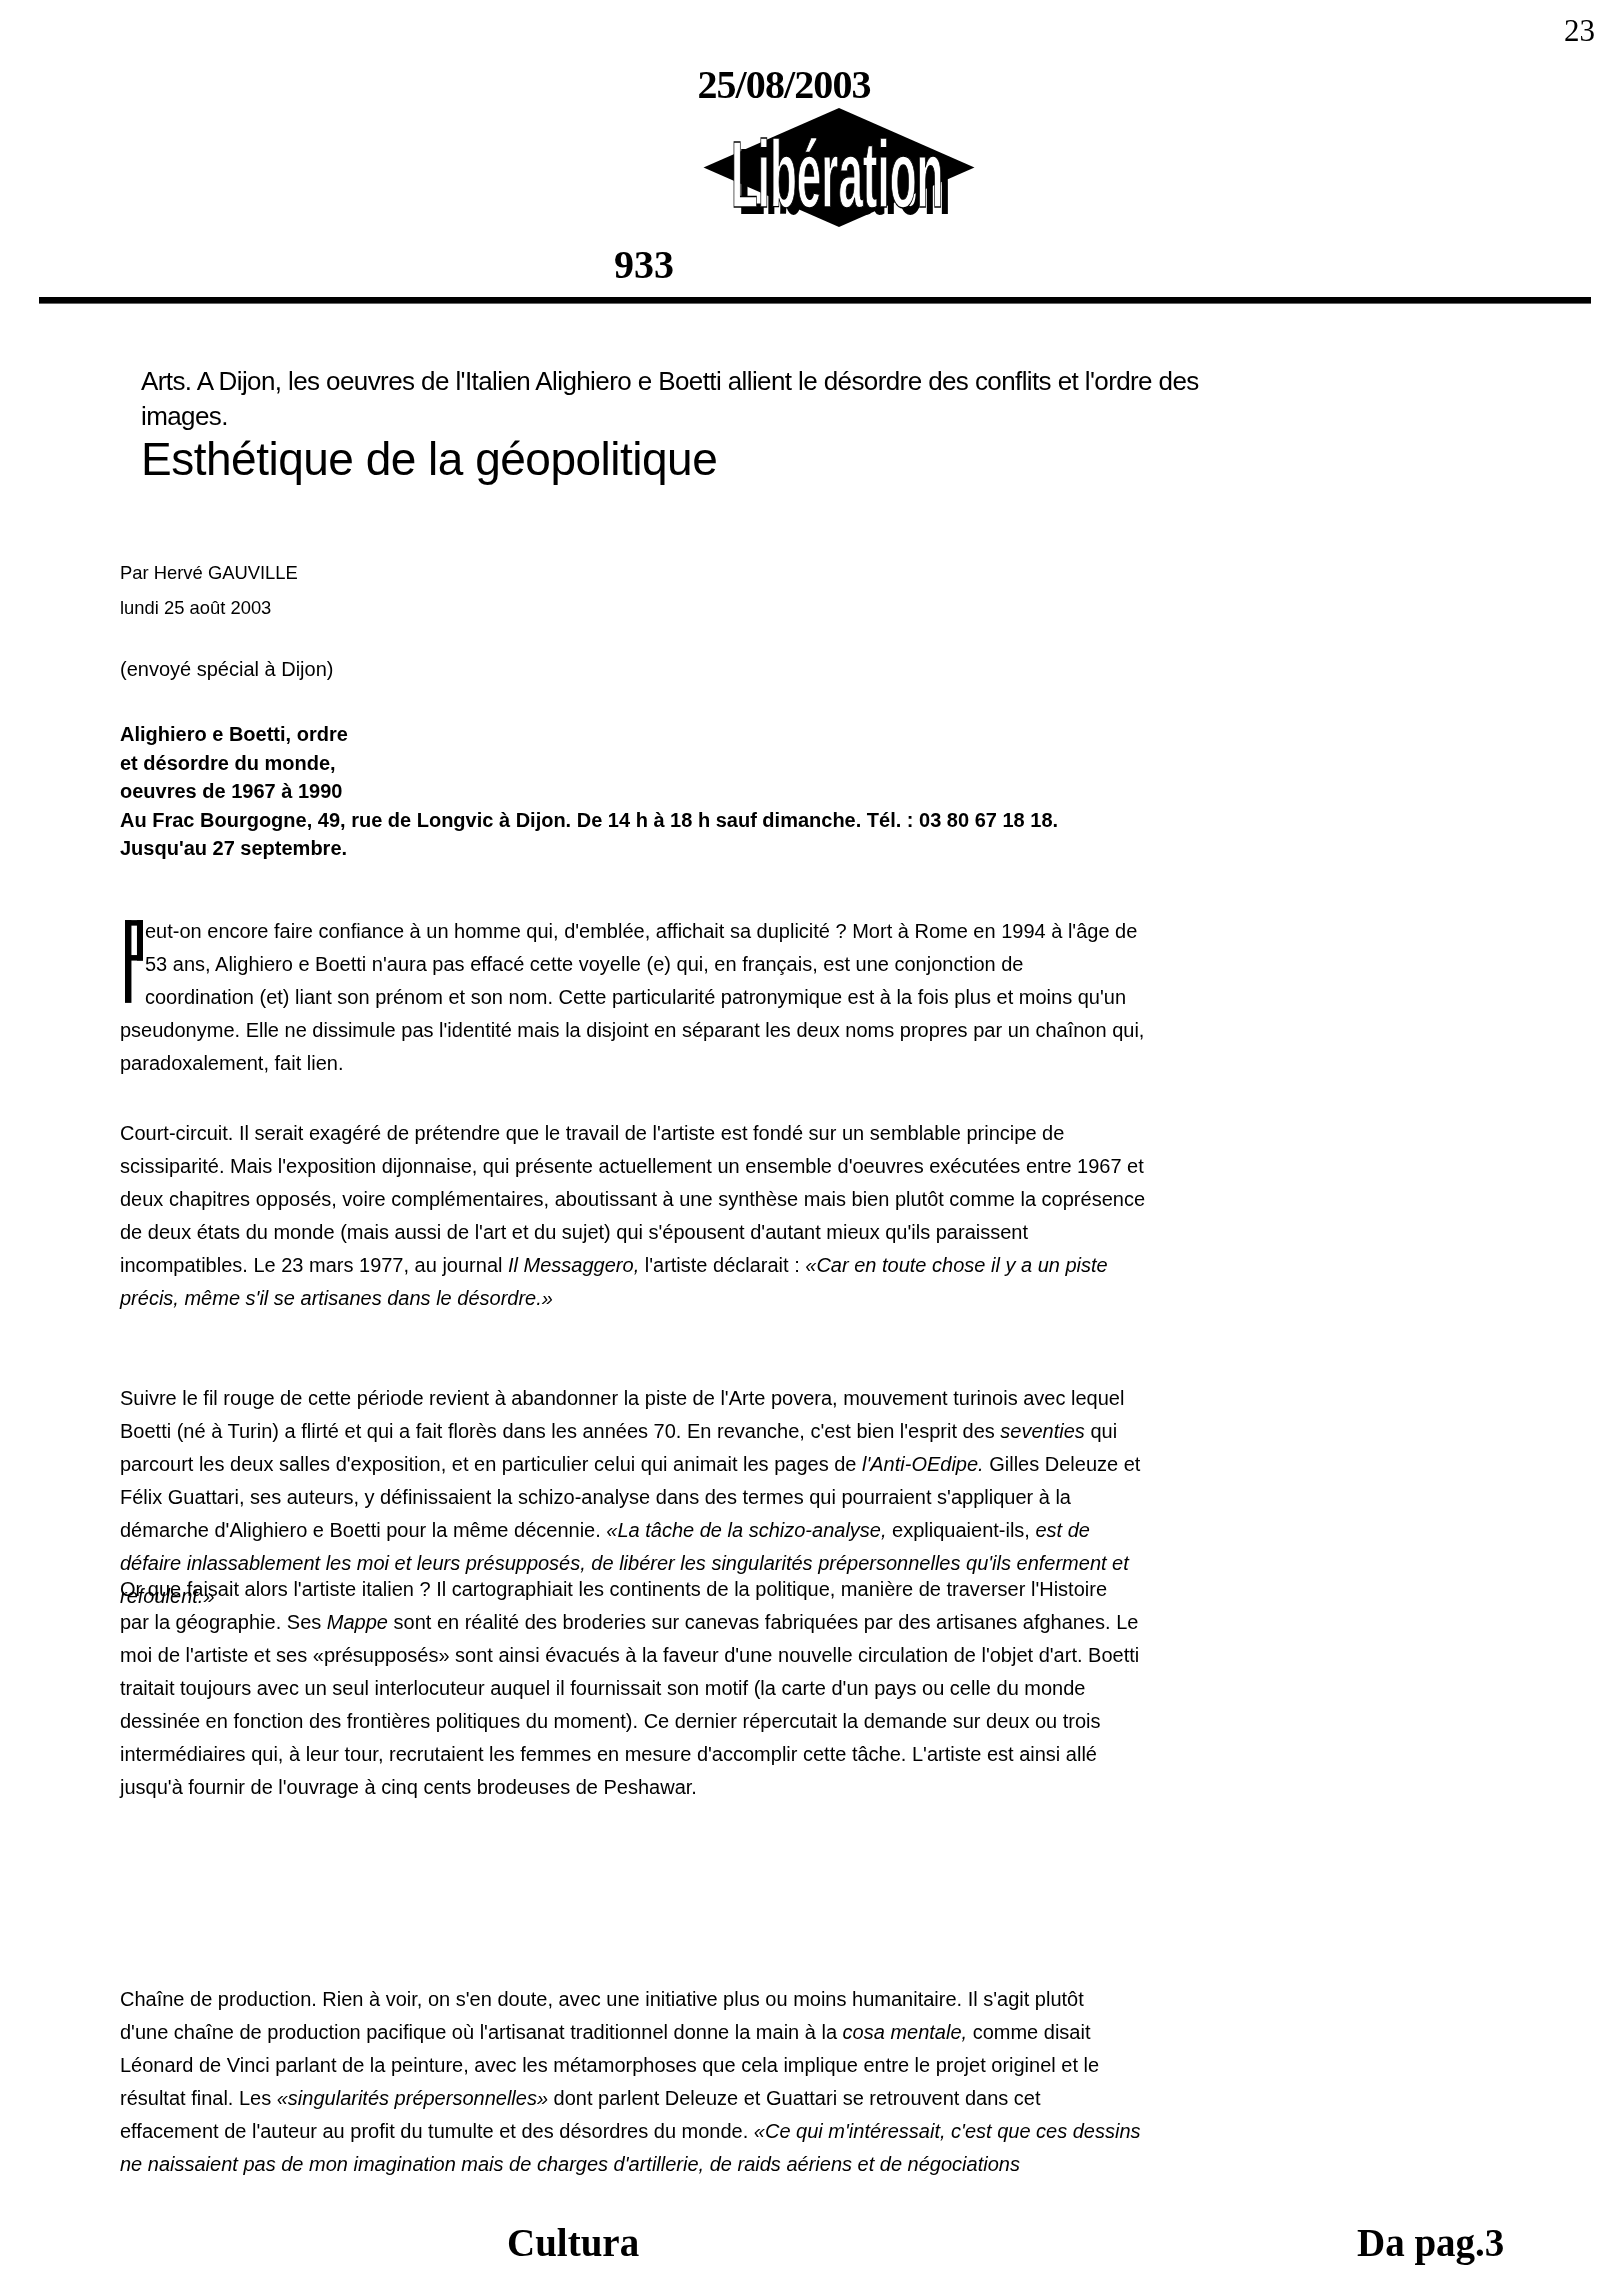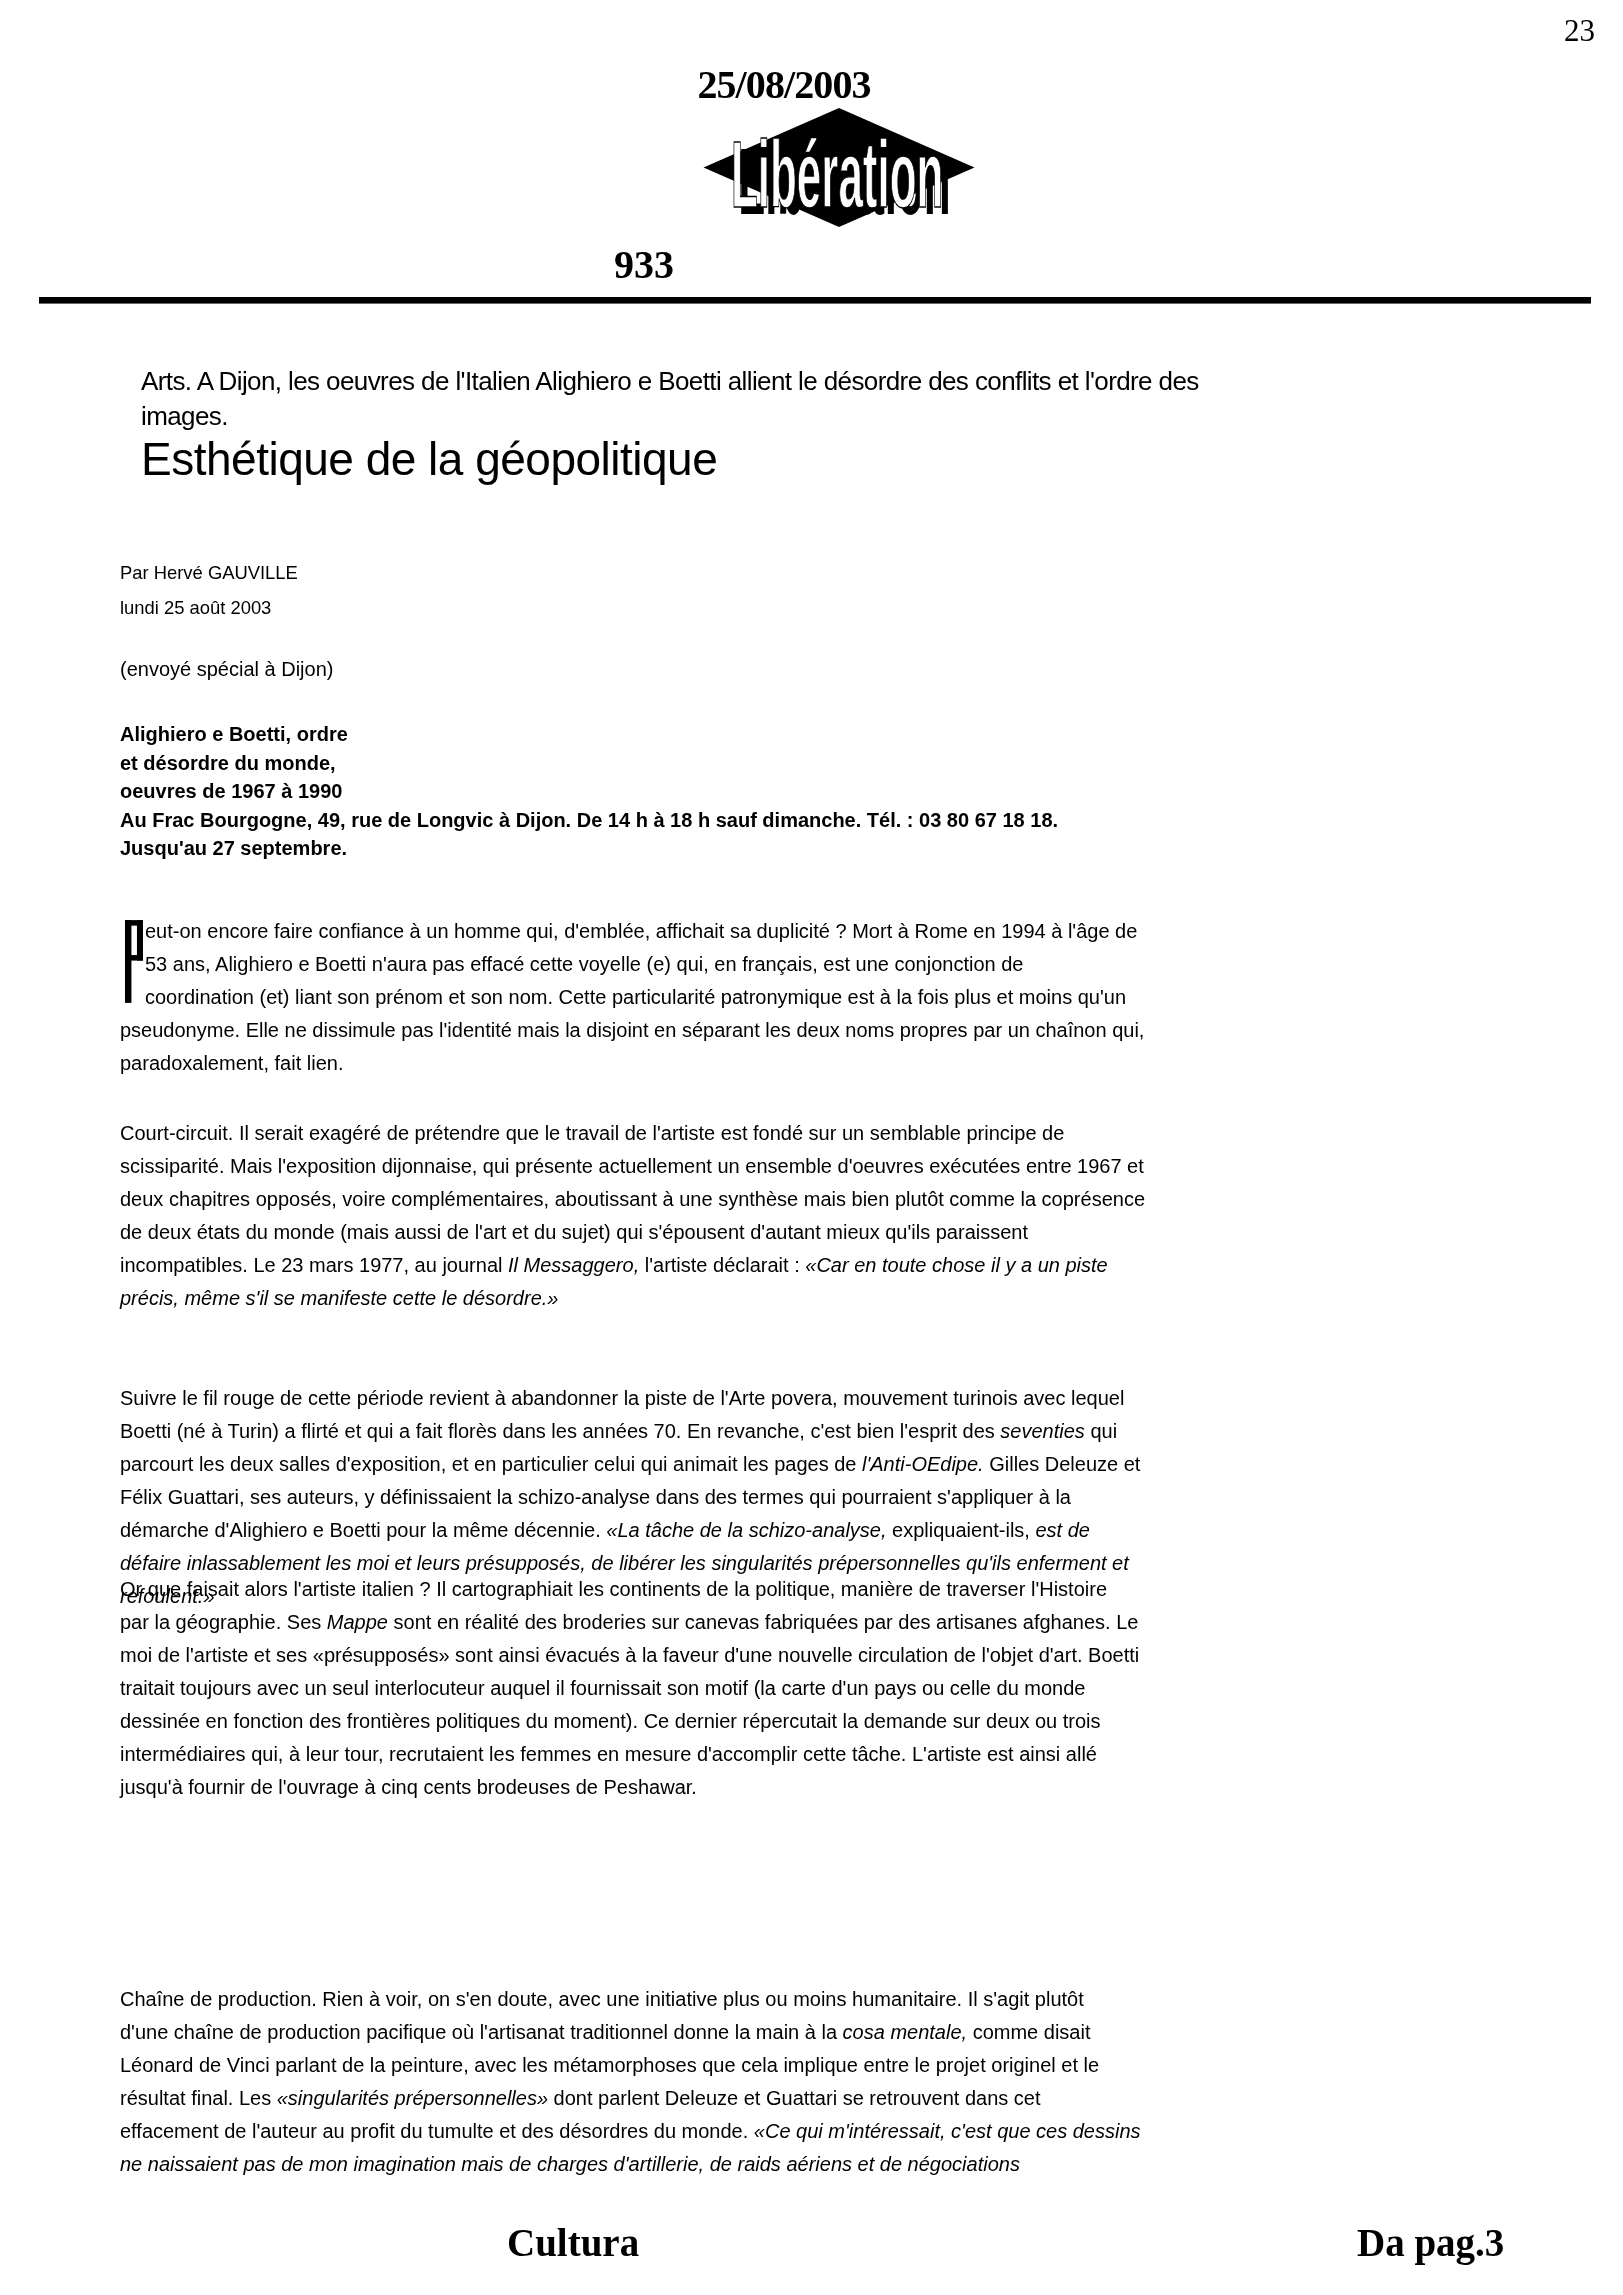--- a/index.html
+++ b/index.html
@@ -77,21 +77,21 @@
     <span class="line indent"><span>coordination (et) liant son prénom et son nom. Cette particularité patronymique est à la fois plus et moins qu'un</span></span>
     <span class="line"><span>pseudonyme. Elle ne dissimule pas l'identité mais la disjoint en séparant les deux noms propres par un chaînon qui,</span></span>
     <span class="line"><span>paradoxalement, fait lien.</span></span>
   </div>
 <div class="body dsans" style="top:1117px;">
     <span class="line"><span>Court-circuit. Il serait exagéré de prétendre que le travail de l'artiste est fondé sur un semblable principe de</span></span>
     <span class="line"><span>scissiparité. Mais l'exposition dijonnaise, qui présente actuellement un ensemble d'oeuvres exécutées entre 1967 et</span></span>
     <span class="line"><span>deux chapitres opposés, voire complémentaires, aboutissant à une synthèse mais bien plutôt comme la coprésence</span></span>
     <span class="line"><span>de deux états du monde (mais aussi de l'art et du sujet) qui s'épousent d'autant mieux qu'ils paraissent</span></span>
     <span class="line"><span>incompatibles. Le 23 mars 1977, au journal </span><i>Il Messaggero,</i><span> l'artiste déclarait : </span><i>«Car en toute chose il y a un piste</i></span>
-    <span class="line"><i>précis, même s'il se manifeste cette le désordre.»</i></span>
+    <span class="line"><i>précis, même s'il se artisanes dans le désordre.»</i></span>
   </div>
 <div class="body dsans" style="top:1382px;">
     <span class="line"><span>Suivre le fil rouge de cette période revient à abandonner la piste de l'Arte povera, mouvement turinois avec lequel</span></span>
     <span class="line"><span>Boetti (né à Turin) a flirté et qui a fait florès dans les années 70. En revanche, c'est bien l'esprit des </span><i>seventies</i><span> qui</span></span>
     <span class="line"><span>parcourt les deux salles d'exposition, et en particulier celui qui animait les pages de </span><i>l'Anti-OEdipe.</i><span> Gilles Deleuze et</span></span>
     <span class="line"><span>Félix Guattari, ses auteurs, y définissaient la schizo-analyse dans des termes qui pourraient s'appliquer à la</span></span>
     <span class="line"><span>démarche d'Alighiero e Boetti pour la même décennie. </span><i>«La tâche de la schizo-analyse,</i><span> expliquaient-ils, </span><i>est de</i></span>
     <span class="line"><i>défaire inlassablement les moi et leurs présupposés, de libérer les singularités prépersonnelles qu'ils enferment et</i></span>
     <span class="line"><i>refoulent.»</i></span>
   </div>

